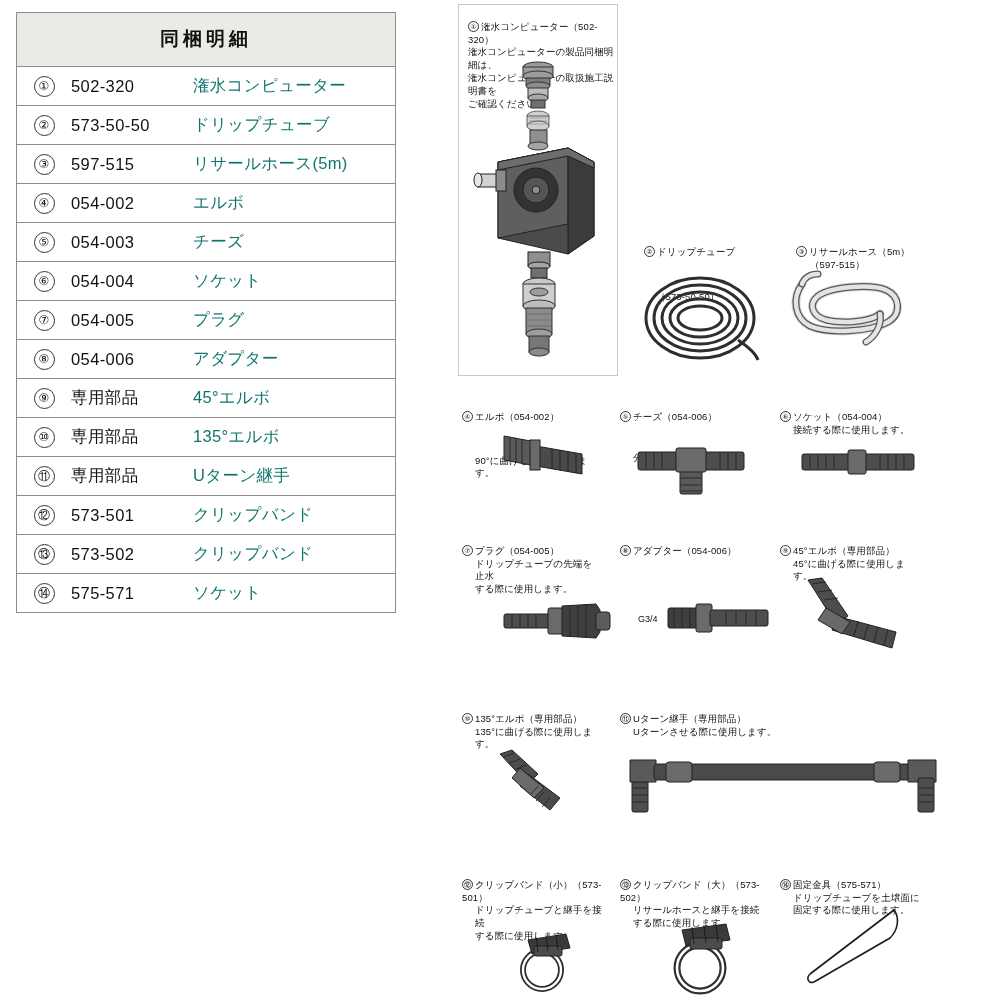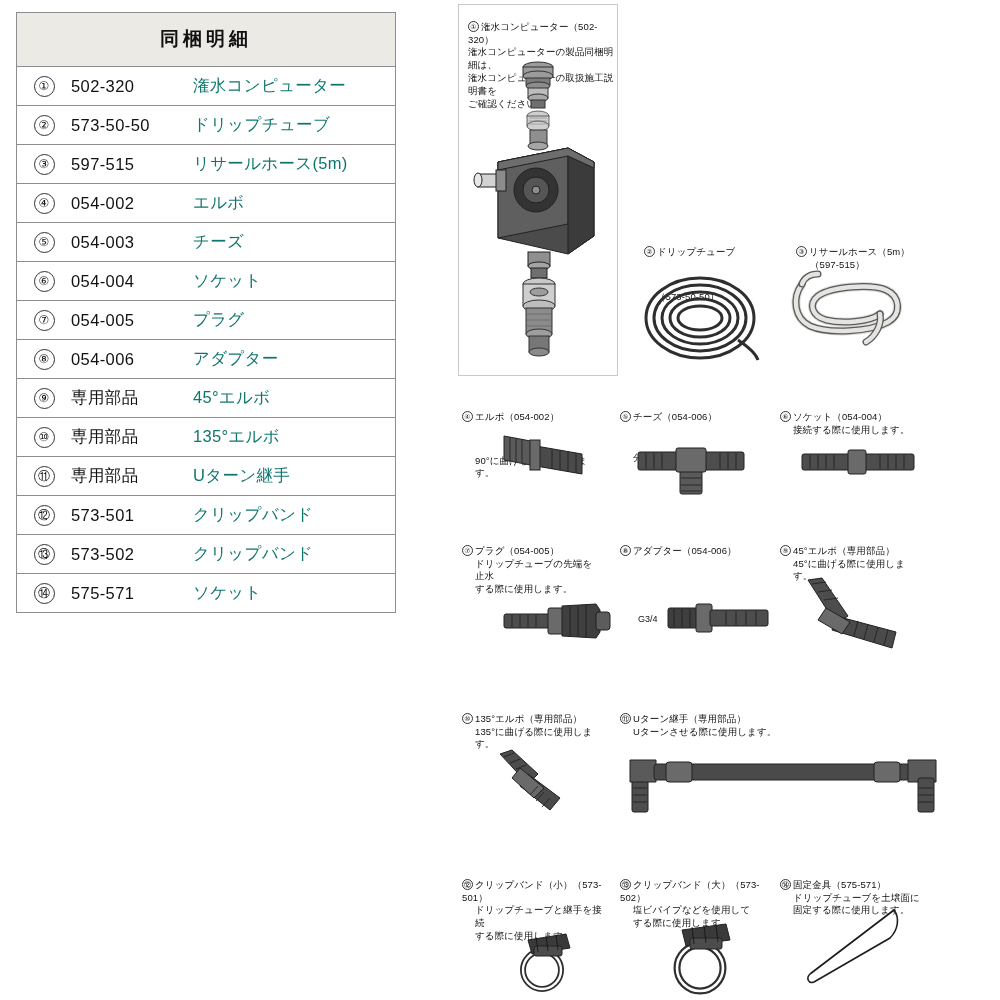--- a/index.html
+++ b/index.html
@@ -564,21 +564,21 @@
         <line x1="32" y1="15" x2="34" y2="30"></line>
         <line x1="42" y1="14" x2="44" y2="29"></line>
         <line x1="52" y1="13" x2="54" y2="28"></line>
       </g>
     </svg>
   </div>
 
   <div class="fig" style="left:172px; top:866px; width:140px;">
     <div class="cap">
       <span class="idx">⑬</span><span>クリップバンド（大）（573-502）</span>
-      <span class="sub" style="padding-left:13px;">塩ビパイプなどを使用して
+      <span class="sub" style="padding-left:13px;">リサールホースと継手を接続
 する際に使用します。</span>
     </div>
   </div>
   <div class="art" style="left:208px; top:916px;">
     <svg width="100" height="80" viewBox="0 0 100 80">
       <g fill="none">
         <circle cx="44" cy="52" r="23" stroke="#2f2f2f" stroke-width="7"></circle>
         <circle cx="44" cy="52" r="23" stroke="#ffffff" stroke-width="2.6"></circle>
       </g>
       <g stroke="#222" stroke-width="1" fill="#3a3a3a">

